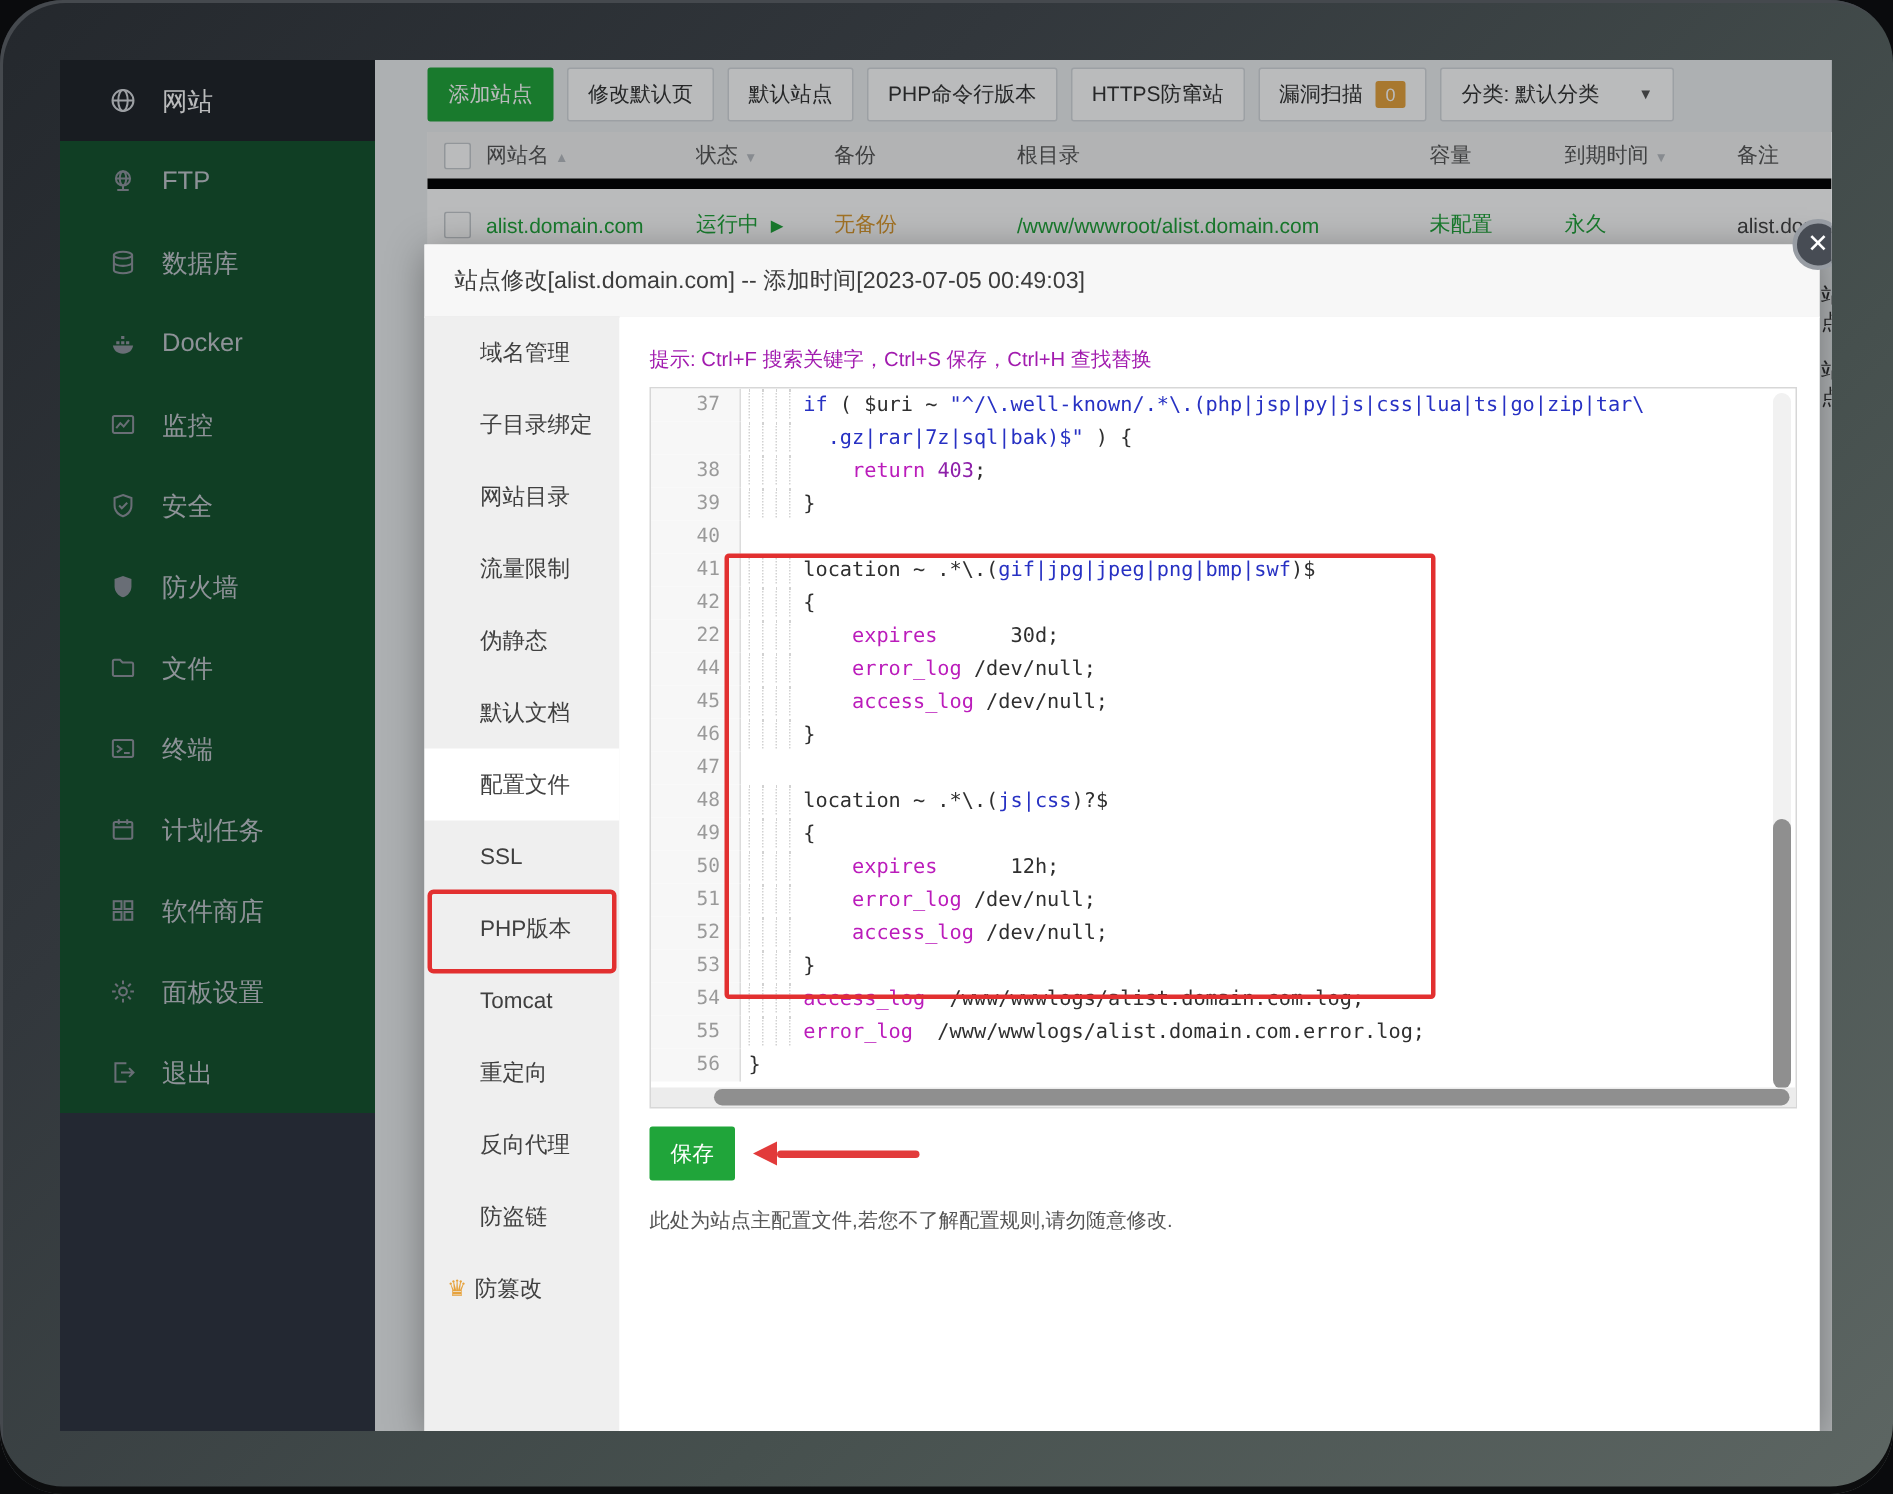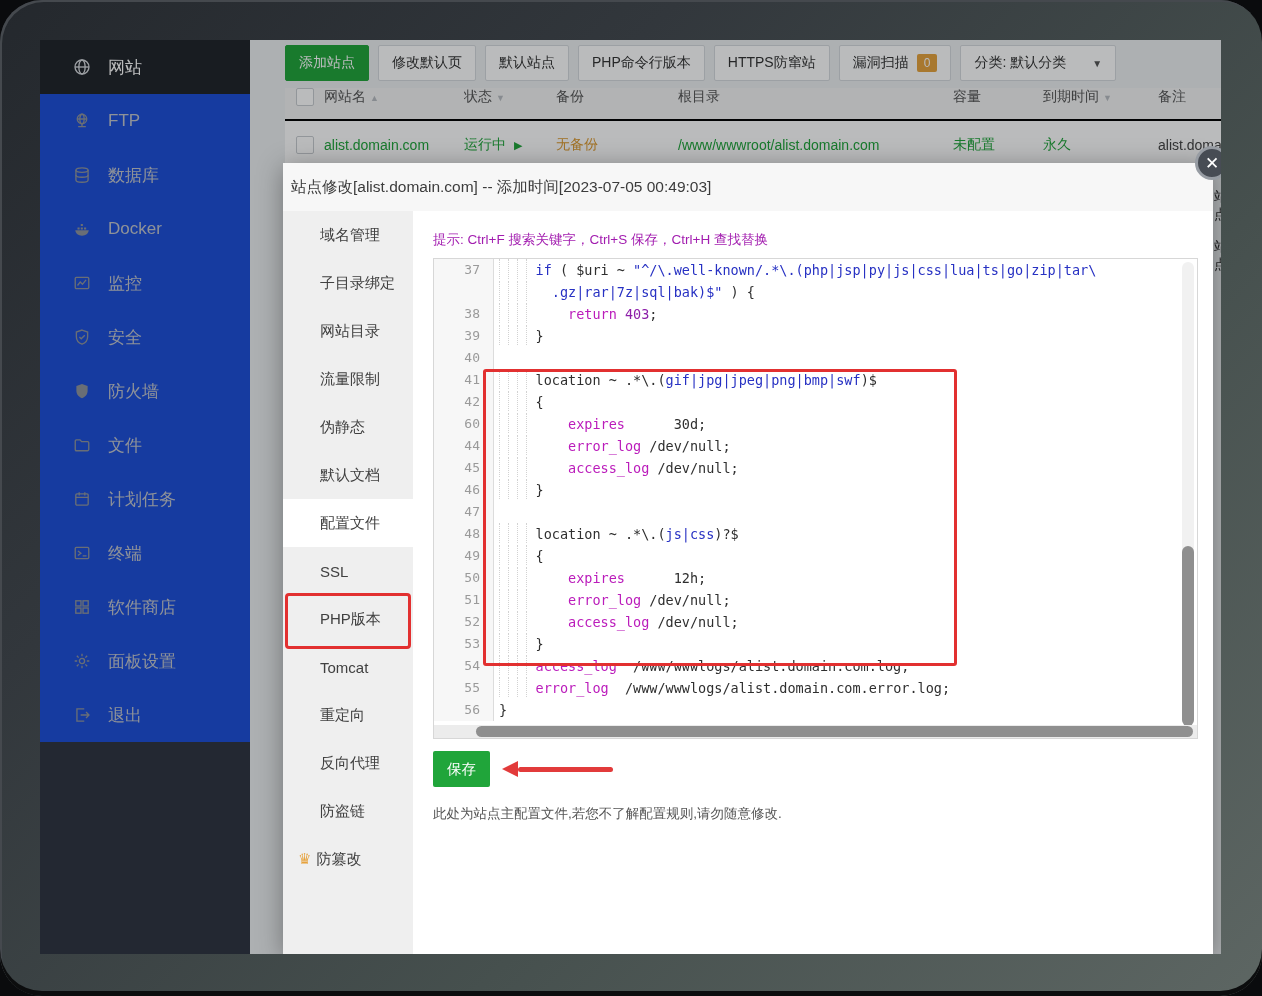--- a/index.html
+++ b/index.html
@@ -4,54 +4,54 @@
 <style>
   html,body{margin:0;padding:0;background:#0a0b0d;width:1262px;height:996px;overflow:hidden;
     font-family:"Liberation Sans","DejaVu Sans",sans-serif;}
   .frame{position:absolute;inset:0;border-radius:42px;
     background:linear-gradient(135deg,#24282d 0%,#32373c 30%,#46504e 65%,#5d6663 100%);
     box-shadow:inset 0 -5px 0 #0c0d0e, inset 2px 2px 0 #45494e;}
   .app{position:absolute;left:40px;top:40px;width:1181px;height:914px;overflow:hidden;background:#eef0f2;}
 
   
   .sidebar{position:absolute;left:0;top:0;width:210px;height:100%;background:#2f3440;}
-  .menu{background:#1d4ed8;}
+  .menu{background:#14532d;}
   .sitem{height:54px;display:flex;align-items:center;padding-left:33px;gap:17px;color:#c3c7ce;font-size:17px;cursor:pointer;}
   .sitem.active{background:#1f2329;color:#fff;}
   .icn{width:18px;height:18px;color:#8f959e;display:inline-flex;}
   .icn svg{width:18px;height:18px;}
   .sitem.active .icn{color:#d6d9dd;}
 
   
   .main{position:absolute;left:210px;top:0;right:0;bottom:0;background:#eef0f2;}
   .toolbar{position:absolute;left:35px;top:5px;display:flex;gap:9px;align-items:center;}
   .tbtn{height:34px;display:inline-flex;align-items:center;padding:0 13px;background:#fff;border:1px solid #d6dade;
     color:#333;font-size:14px;border-radius:2px;cursor:pointer;white-space:nowrap;}
   .tbtn.primary{background:#20a53a;border-color:#20a53a;color:#fff;}
   .badge{background:#e6a23c;color:#fff;font-size:12px;padding:2px 7px;border-radius:2px;margin-left:8px;}
   .caret{font-size:10px;color:#555;margin-left:26px;}
   .table{position:absolute;left:35px;top:48px;right:0;background:#fff;}
-  .thead{display:flex;align-items:flex-start;height:31px;background:#f4f4f4;border-bottom:2px solid #000000;color:#555;font-size:14px;}
+  .thead{display:flex;align-items:center;height:31px;background:#f4f4f4;border-bottom:7px solid #000000;color:#555;font-size:14px;}
   .trow{display:flex;align-items:center;height:47px;background:#fff;font-size:14px;}
   .cell{flex:0 0 auto;overflow:hidden;white-space:nowrap;}
   .c-cb{width:39px;padding-left:11px;box-sizing:border-box;}
   .c-site{width:140px;} .c-status{width:92px;} .c-backup{width:98px;} .c-root{width:275px;margin-left:24px;}
   .c-quota{width:90px;} .c-expire{width:115px;} .c-note{flex:1 1 auto;}
   .cbx{width:16px;height:16px;border:1px solid #c8ccd0;border-radius:2px;background:#fff;cursor:pointer;}
   .sortc{font-size:9px;color:#b9bdc2;margin-left:4px;}
   .green{color:#20a53a;} .orange{color:#dd9a2f;} .dark{color:#444;}
   .playi{font-size:11px;margin-left:4px;}
   .bgclip{position:absolute;color:#333;font-size:14px;width:20px;overflow:hidden;}
 
   
   .dim{position:absolute;inset:0;background:rgba(8,10,14,0.28);z-index:5;}
   .modal{position:absolute;left:243px;top:123px;width:930px;height:791px;background:#fff;z-index:10;
     box-shadow:0 4px 24px rgba(0,0,0,0.35);}
   .mhead{height:48px;background:#f7f7f7;border-bottom:1px solid #e3e3e3;display:flex;align-items:center;
-    padding-left:8px;font-size:15.5px;color:#3c3c3c;}
+    padding-left:20px;font-size:15.5px;color:#3c3c3c;}
   .mclose{position:absolute;top:-17px;right:-16px;width:34px;height:34px;border-radius:50%;background:#474c54;
     border:3px solid #979ca3;color:#fff;display:flex;align-items:center;justify-content:center;
     font-size:17px;font-weight:bold;cursor:pointer;z-index:12;box-sizing:border-box;}
   .mbody{position:absolute;top:48px;left:0;right:0;bottom:0;display:flex;}
   .tabs{width:130px;background:#efefef;height:100%;overflow:hidden;position:relative;flex:0 0 auto;}
   .tab{height:48px;display:flex;align-items:center;padding-left:37px;font-size:15px;color:#404040;cursor:pointer;gap:5px;}
   .tab.active{background:#fff;}
   .tabredbox{position:absolute;left:2px;top:382px;width:120px;height:50px;border:3px solid #e23030;border-radius:4px;
     pointer-events:none;z-index:3;}
   .mcontent{position:relative;flex:1 1 auto;background:#fff;}
@@ -159,34 +159,34 @@
           <span class="icn">
             <svg viewBox="0 0 16 16" fill="none" stroke="currentColor" stroke-width="1.2">
               <path d="M2 4.4c0-.5.4-1 1-1h3.2l1.5 1.6H13c.6 0 1 .4 1 1v6.1c0 .6-.4 1-1 1H3c-.6 0-1-.4-1-1z"></path>
             </svg>
           </span>
           <span>文件</span>
         </div>
         <div class="sitem">
           <span class="icn">
             <svg viewBox="0 0 16 16" fill="none" stroke="currentColor" stroke-width="1.2">
+              <rect x="2" y="3" width="12" height="10" rx="1"></rect>
+              <path d="M4.4 6.3 7 8.3l-2.6 2M8.6 10.6H12"></path>
+            </svg>
+          </span>
+          <span>终端</span>
+        </div>
+        <div class="sitem">
+          <span class="icn">
+            <svg viewBox="0 0 16 16" fill="none" stroke="currentColor" stroke-width="1.2">
               <rect x="2.5" y="3.5" width="11" height="10" rx="1"></rect>
               <path d="M2.5 6.6h11M5.5 1.9v3M10.5 1.9v3"></path>
             </svg>
           </span>
           <span>计划任务</span>
-        </div>
-        <div class="sitem">
-          <span class="icn">
-            <svg viewBox="0 0 16 16" fill="none" stroke="currentColor" stroke-width="1.2">
-              <rect x="2" y="3" width="12" height="10" rx="1"></rect>
-              <path d="M4.4 6.3 7 8.3l-2.6 2M8.6 10.6H12"></path>
-            </svg>
-          </span>
-          <span>终端</span>
         </div>
         <div class="sitem">
           <span class="icn">
             <svg viewBox="0 0 16 16" fill="none" stroke="currentColor" stroke-width="1.2">
               <rect x="2.5" y="2.5" width="4.6" height="4.6"></rect>
               <rect x="8.9" y="2.5" width="4.6" height="4.6"></rect>
               <rect x="2.5" y="8.9" width="4.6" height="4.6"></rect>
               <rect x="8.9" y="8.9" width="4.6" height="4.6"></rect>
             </svg>
           </span>
@@ -351,21 +351,21 @@
               </div>
               <div class="crow">
                 <div class="gut">41</div>
                 <div class="codecell"><span class="gd"></span><span class="gd"></span><span class="gd"></span><span class="gd"></span><span class="tok-t">location ~ .*\.(</span><span class="tok-b">gif|jpg|jpeg|png|bmp|swf</span><span class="tok-t">)$</span></div>
               </div>
               <div class="crow">
                 <div class="gut">42</div>
                 <div class="codecell"><span class="gd"></span><span class="gd"></span><span class="gd"></span><span class="gd"></span><span class="tok-t">{</span></div>
               </div>
               <div class="crow">
-                <div class="gut">60</div>
+                <div class="gut">22</div>
                 <div class="codecell"><span class="gd"></span><span class="gd"></span><span class="gd"></span><span class="gd"></span><span class="sp" style="width: 4ch;"></span><span class="tok-d">expires</span><span class="tok-t">      30d;</span></div>
               </div>
               <div class="crow">
                 <div class="gut">44</div>
                 <div class="codecell"><span class="gd"></span><span class="gd"></span><span class="gd"></span><span class="gd"></span><span class="sp" style="width: 4ch;"></span><span class="tok-d">error_log</span><span class="tok-t"> /dev/null;</span></div>
               </div>
               <div class="crow">
                 <div class="gut">45</div>
                 <div class="codecell"><span class="gd"></span><span class="gd"></span><span class="gd"></span><span class="gd"></span><span class="sp" style="width: 4ch;"></span><span class="tok-d">access_log</span><span class="tok-t"> /dev/null;</span></div>
               </div>

